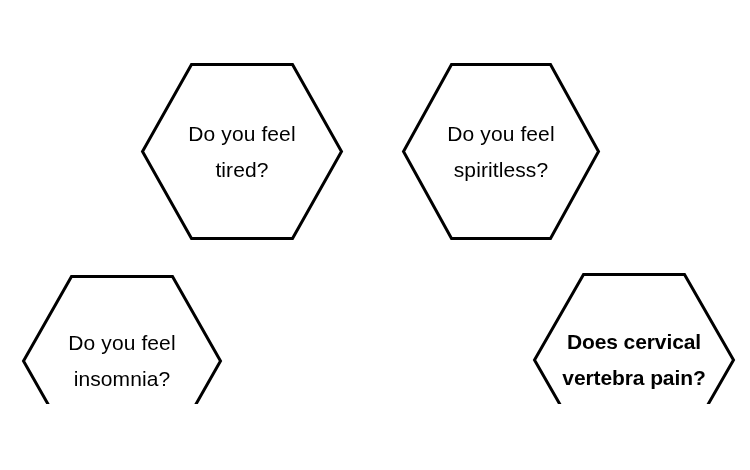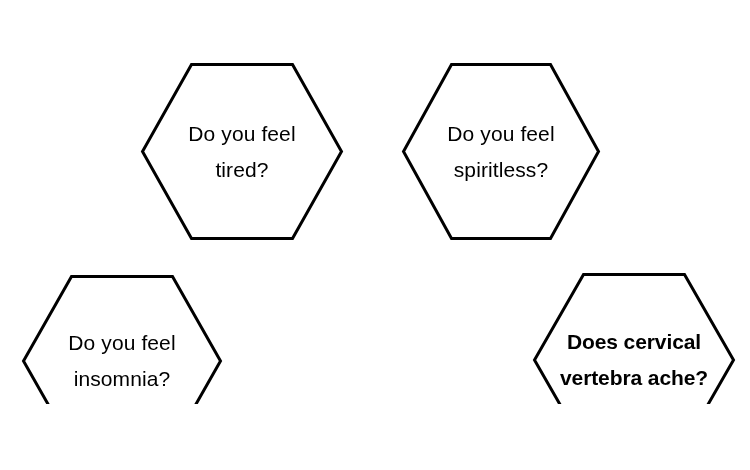--- a/index.html
+++ b/index.html
@@ -78,16 +78,16 @@
     <div class="hex-label">Do you feel
 insomnia?</div>
   </div>
 
 
   <div class="hex-node" style="left:533px; top:273px; width:202px; height:174px;">
     <svg width="202" height="174" viewBox="0 0 202 174">
       <polygon points="50.5,1.5 151.5,1.5 200.5,87 151.5,172.5 50.5,172.5 1.5,87" fill="#ffffff" stroke="#000000" stroke-width="3" stroke-linejoin="miter"></polygon>
     </svg>
     <div class="hex-label bold wide">Does cervical
-vertebra ache?</div>
+vertebra pain?</div>
   </div>
 
 </div>
 
 </body></html>

